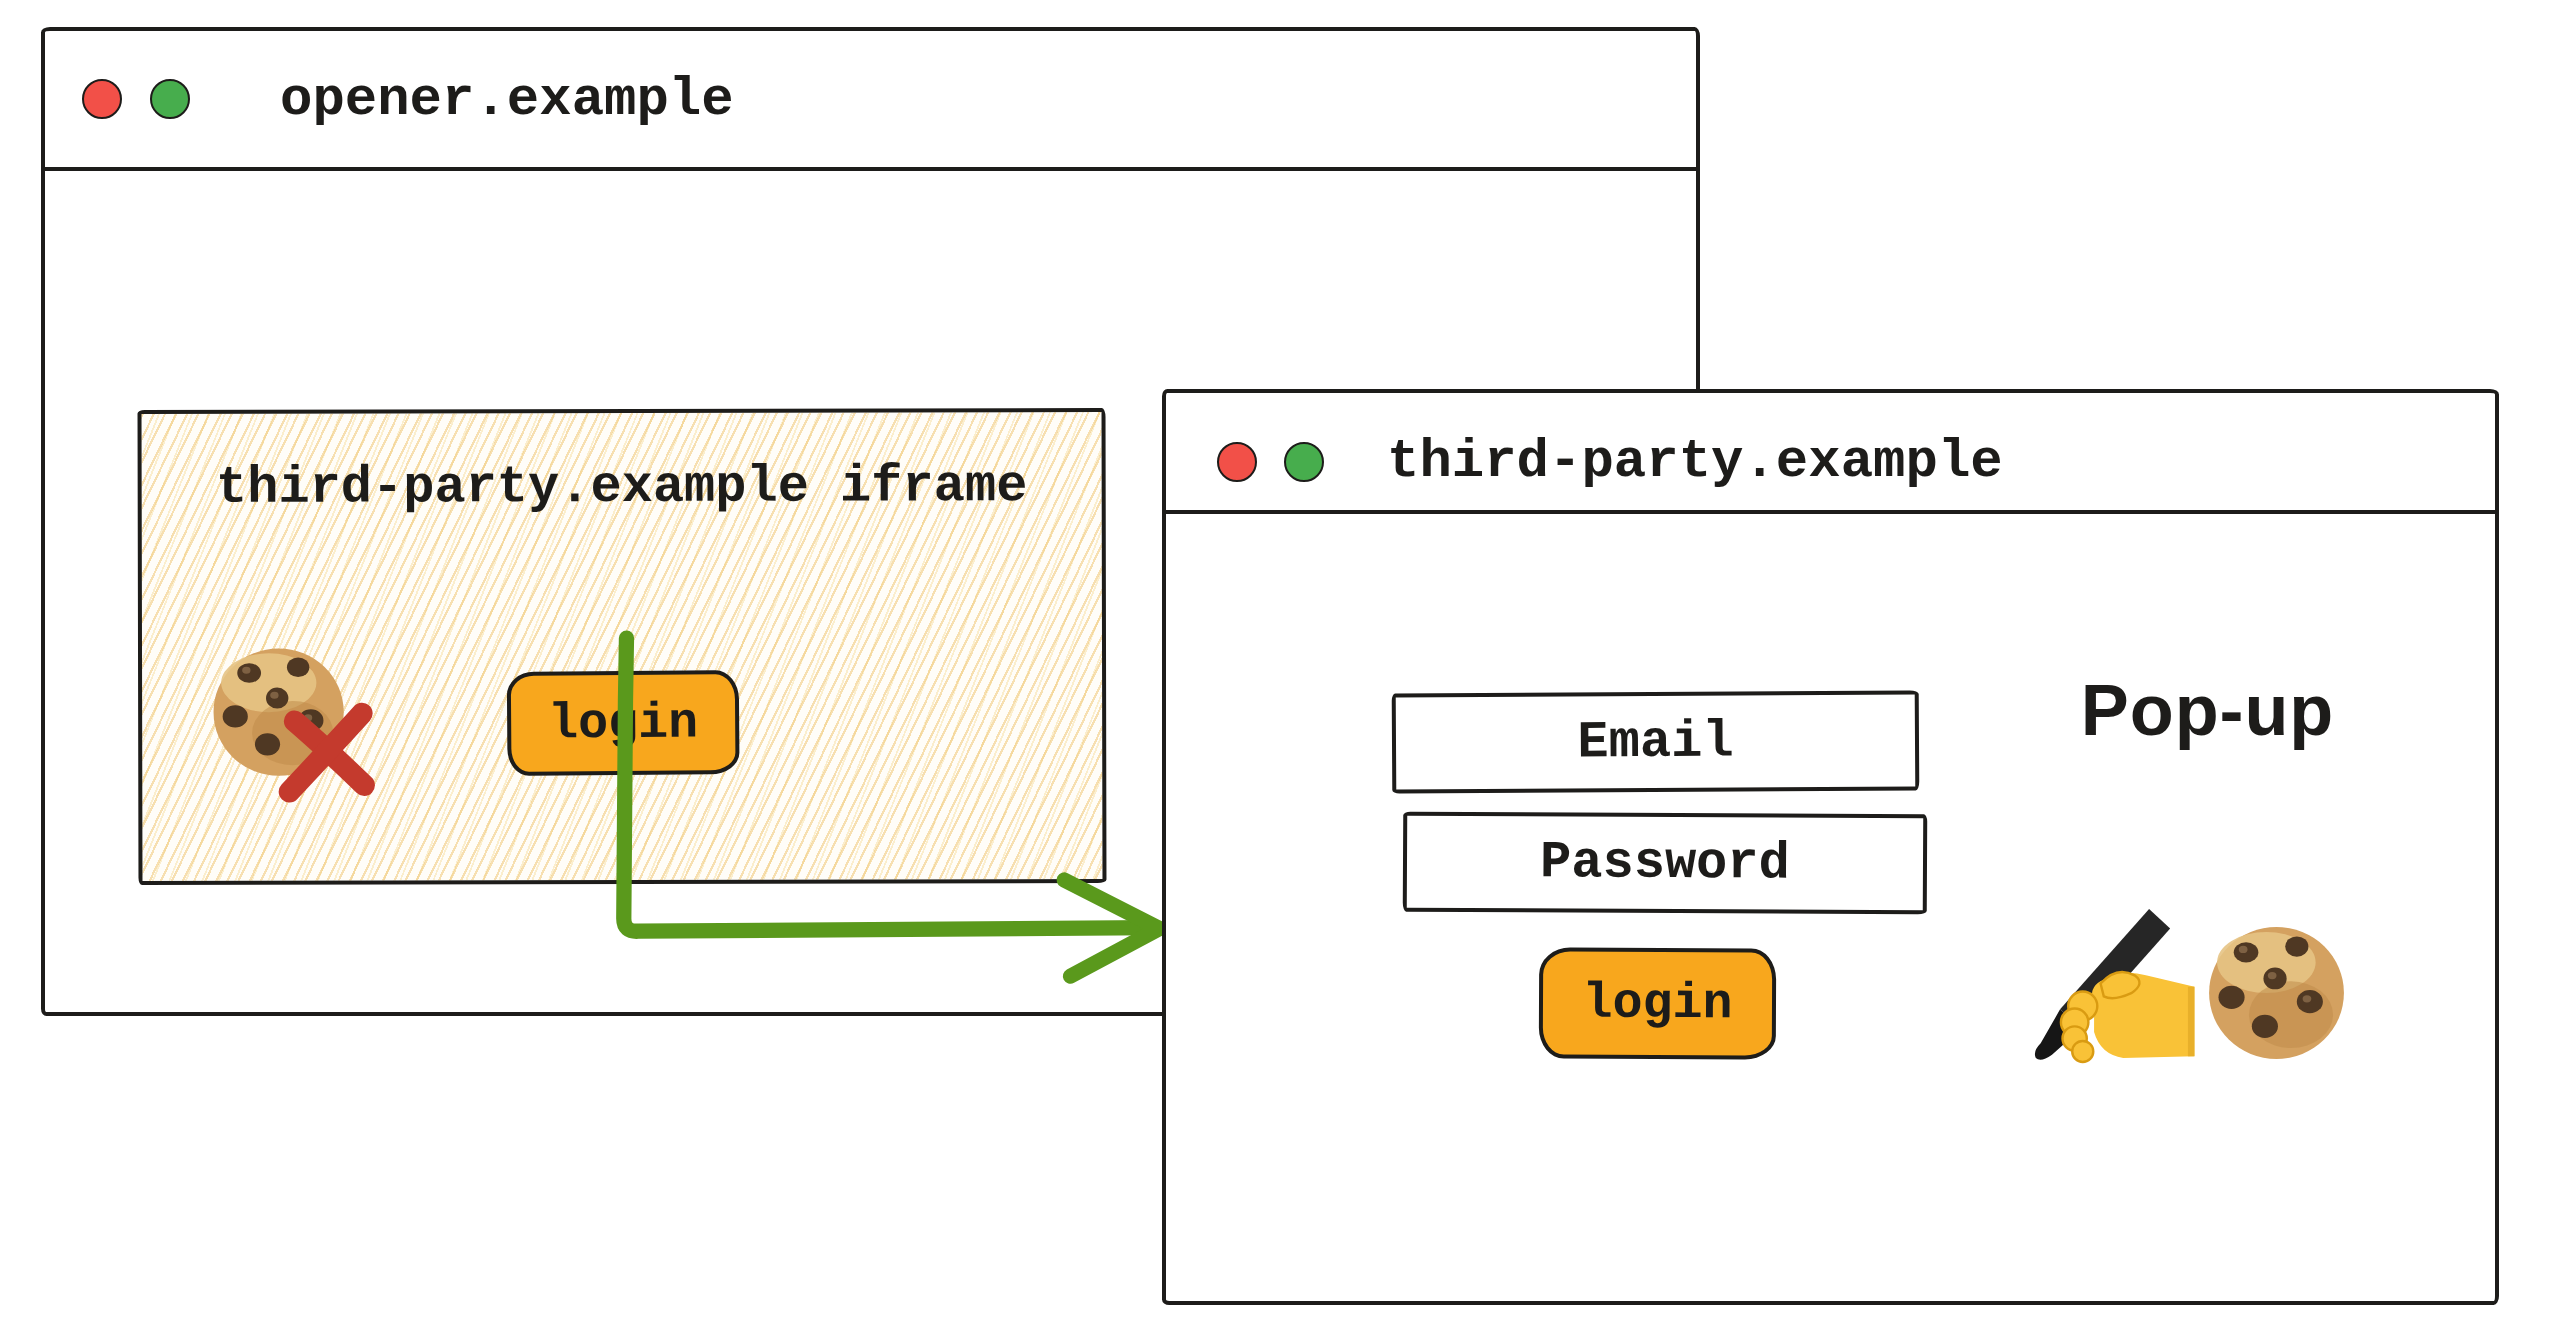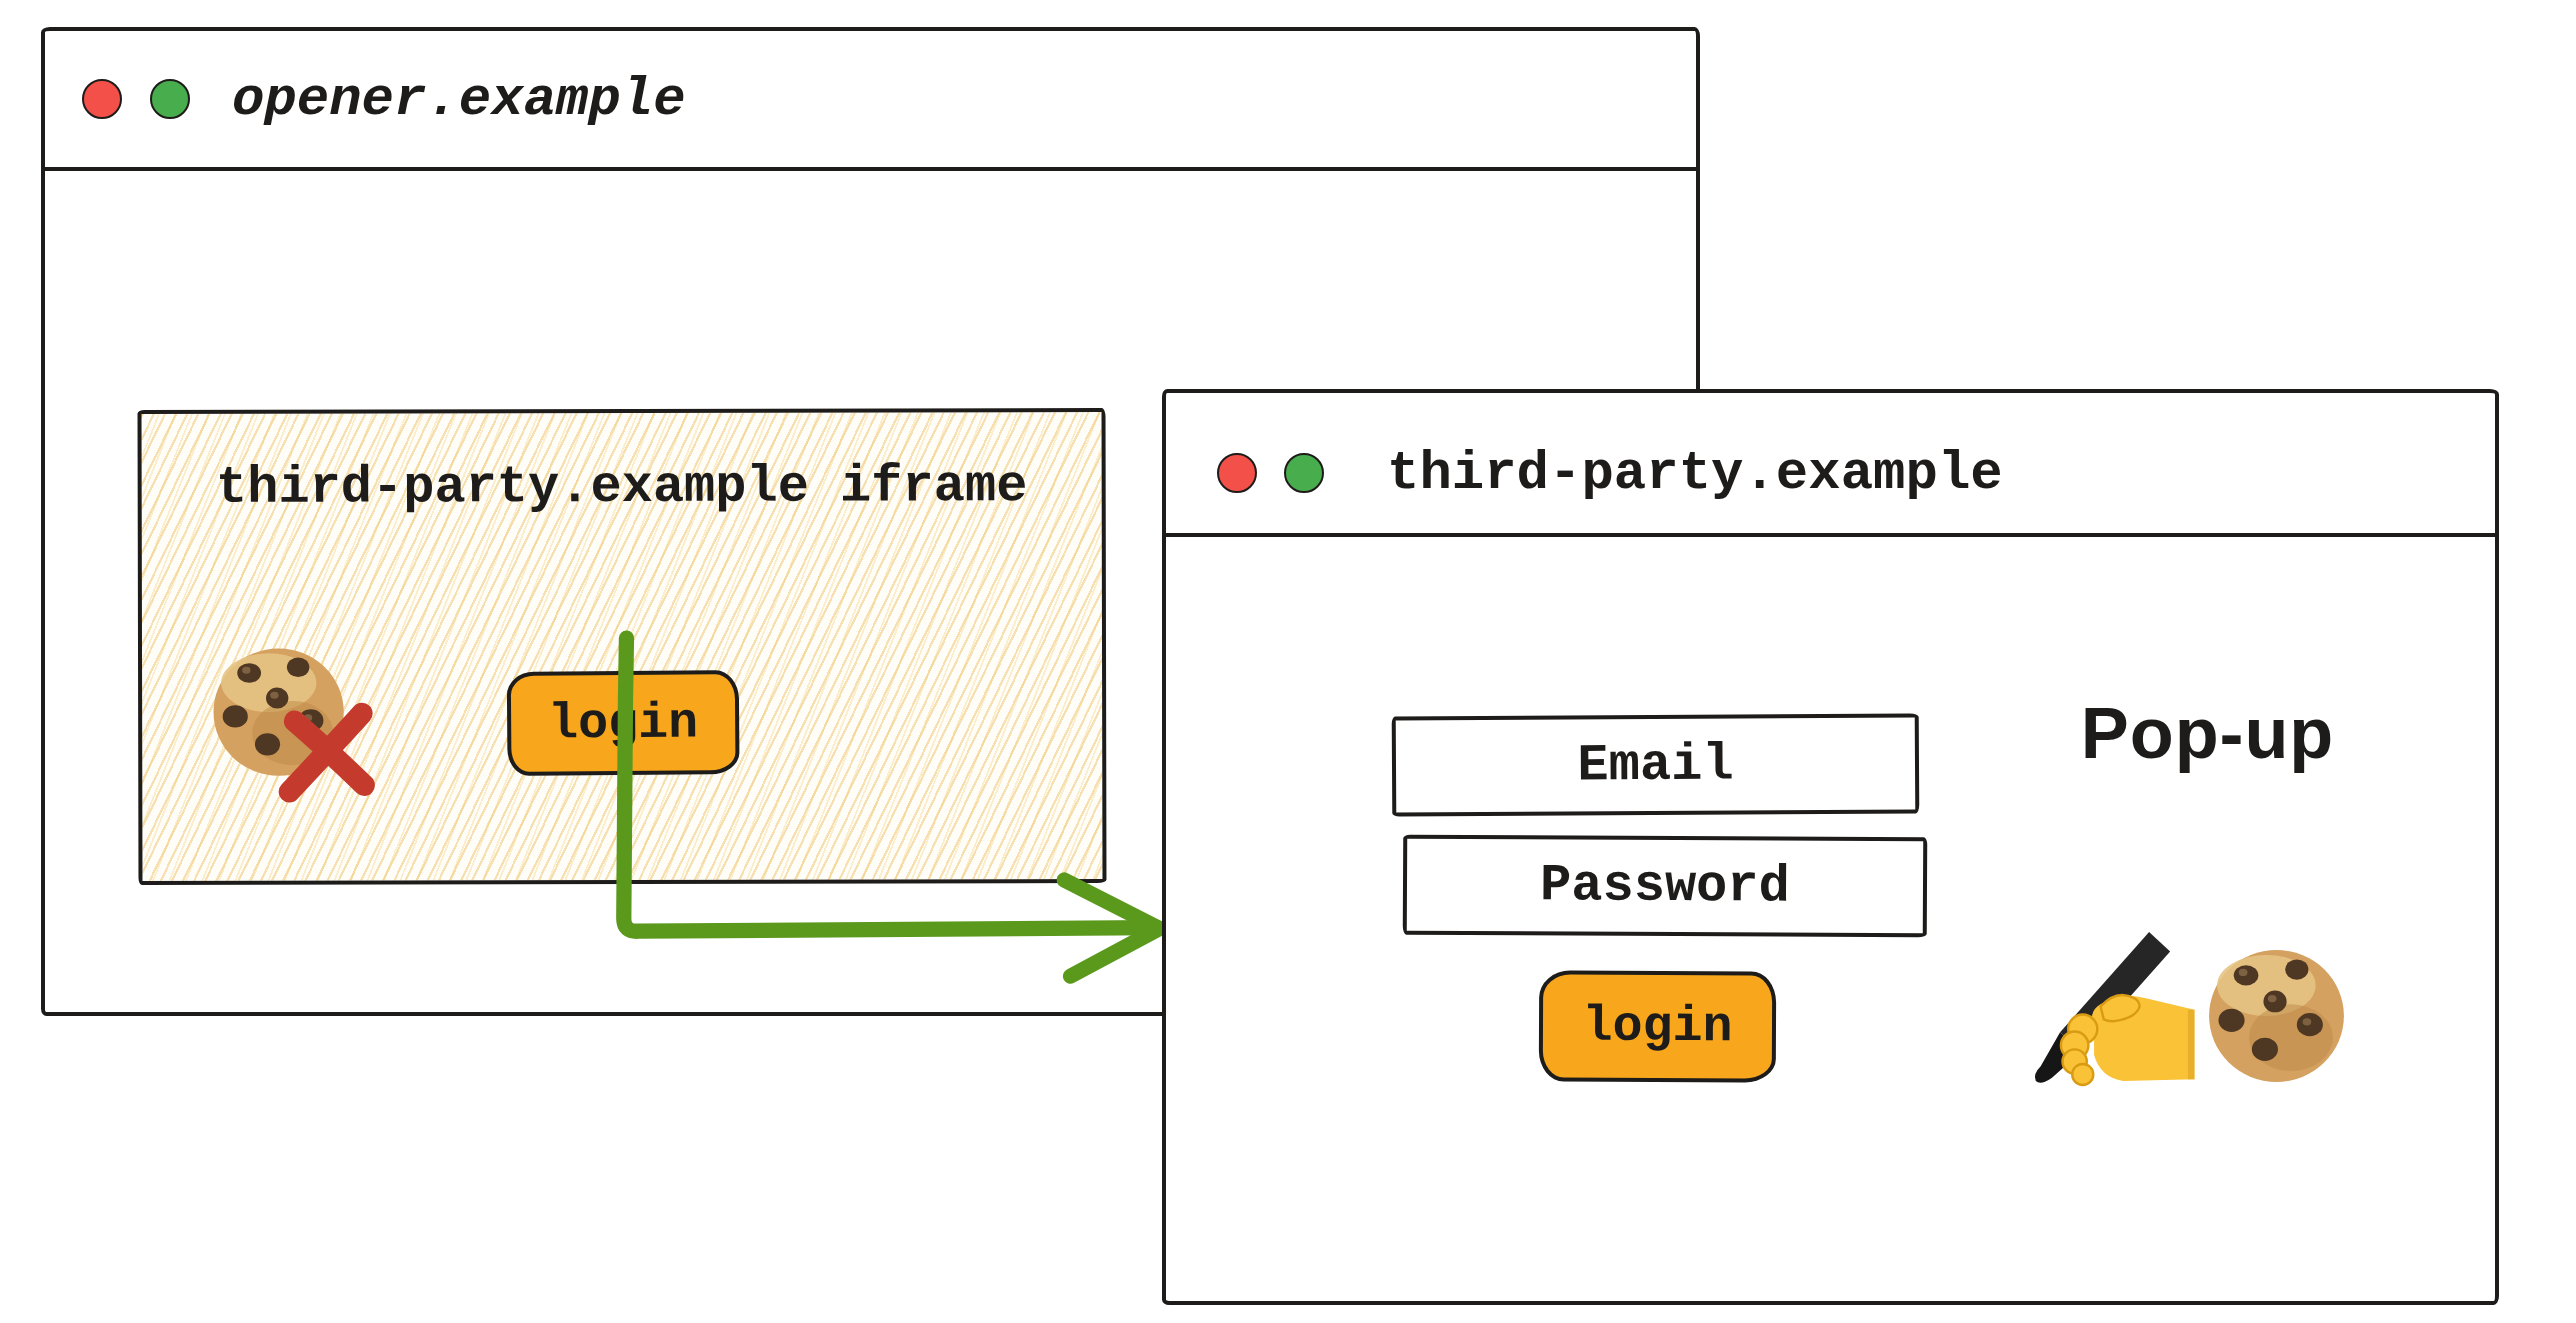--- a/index.html
+++ b/index.html
@@ -42,40 +42,40 @@
     z-index: 3;
   }
 
   .titlebar {
     position: relative;
     display: flex;
     align-items: center;
     border-bottom: 4.5px solid var(--ink, #1d1c1a);
   }
   .win-opener .titlebar { height: 140px; padding-left: 37px; }
-  .win-popup  .titlebar { height: 144px; padding-left: 51px; padding-top: 20px; background: transparent; }
+  .win-popup  .titlebar { height: 121px; padding-left: 51px; padding-top: 20px; background: transparent; }
 
   .dot {
     border-radius: 50%;
     border: 2.7px solid var(--ink, #1d1c1a);
     flex: none;
   }
   .win-opener .dot { width: 40px; height: 40px; }
   .win-popup  .dot { width: 40px; height: 40px; }
   .dot.red   { background: var(--traffic-red, #f25048); }
   .dot.green { background: var(--traffic-green, #47ad4d); margin-left: 28px; }
   .win-popup .dot.green { margin-left: 27px; }
 
   .window-title {
     font-weight: bold;
     font-size: 54px;
     letter-spacing: 0px;
     white-space: nowrap;
   }
-  .win-opener .window-title { margin-left: 42px; font-style: italic; }
+  .win-opener .window-title { margin-left: 90px; }
   .win-popup  .window-title { margin-left: 63px; }
 
   .win-body { position: relative; width: 100%; }
 
   
   .iframe-box {
     position: absolute;
     left: 93px; top: 238px; width: 968px; height: 475px;
     border: 4.5px solid var(--ink, #1d1c1a);
     border-radius: 7.2px 3.6px 9px 3.6px / 3.6px 9px 3.6px 7.2px;

